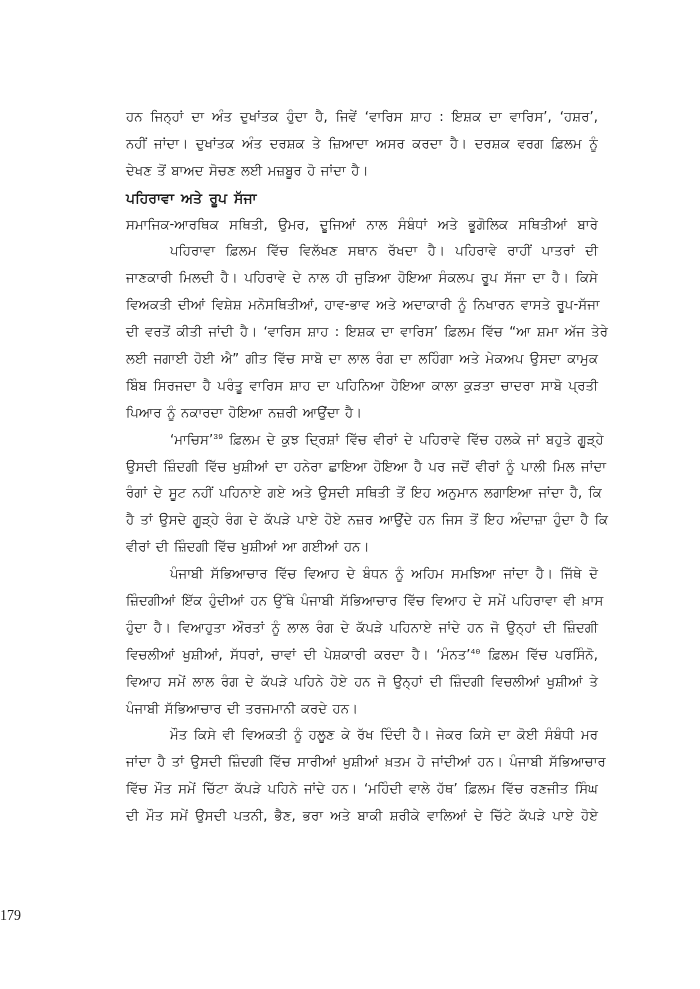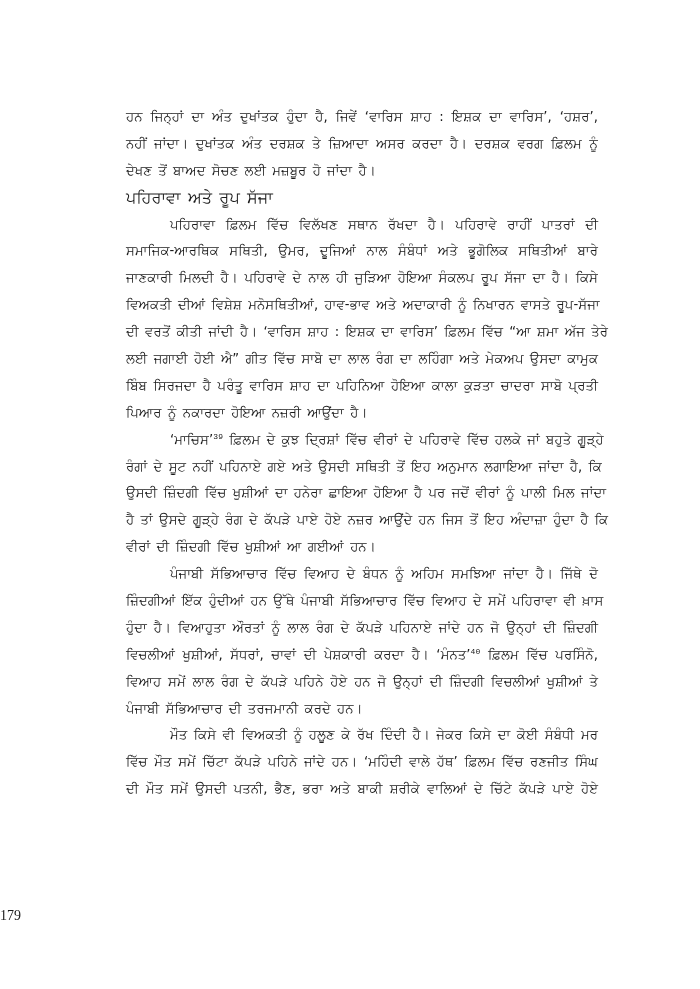--- a/index.html
+++ b/index.html
@@ -34,28 +34,29 @@
       line-height: 26.9px;
       font-size: 13.2px;
       white-space: nowrap;
       text-align: justify;
       text-align-last: justify;
       letter-spacing: 0.1px;
       word-spacing: 2px;
     }
     .line.last {
       text-align-last: left;
+      font-family: Liberation Serif, serif;
     }
     .line.indent {
       padding-left: 44px;
     }
     .line.heading {
-      font-weight: normal;
+      font-weight: bold;
       text-align-last: left;
-      font-size: 16px;
+      font-size: 14px;
     }
     .line > span.inner {
       display: block;
       width: 100%;
     }
     sup.fn {
       font-family: Liberation Mono, monospace;
       font-size: 8px;
       line-height: 0;
       vertical-align: 5px;
@@ -82,25 +83,25 @@
         <span class="inner">ਨਹੀਂ ਜਾਂਦਾ। ਦੁਖਾਂਤਕ ਅੰਤ ਦਰਸ਼ਕ ਤੇ ਜ਼ਿਆਦਾ ਅਸਰ ਕਰਦਾ ਹੈ। ਦਰਸ਼ਕ ਵਰਗ ਫ਼ਿਲਮ ਨੂੰ</span>
       </div>
     <div class="line last">
         <span class="inner">ਦੇਖਣ ਤੋਂ ਬਾਅਦ ਸੋਚਣ ਲਈ ਮਜ਼ਬੂਰ ਹੋ ਜਾਂਦਾ ਹੈ।</span>
       </div>
 
     <div class="line heading">
         <span class="inner">ਪਹਿਰਾਵਾ ਅਤੇ ਰੂਪ ਸੱਜਾ</span>
       </div>
 
+    <div class="line">
+        <span class="inner">ਸਮਾਜਿਕ-ਆਰਥਿਕ ਸਥਿਤੀ, ਉਮਰ, ਦੂਜਿਆਂ ਨਾਲ ਸੰਬੰਧਾਂ ਅਤੇ ਭੂਗੋਲਿਕ ਸਥਿਤੀਆਂ ਬਾਰੇ</span>
+      </div>
     <div class="line indent">
         <span class="inner">ਪਹਿਰਾਵਾ ਫ਼ਿਲਮ ਵਿੱਚ ਵਿਲੱਖਣ ਸਥਾਨ ਰੱਖਦਾ ਹੈ। ਪਹਿਰਾਵੇ ਰਾਹੀਂ ਪਾਤਰਾਂ ਦੀ</span>
-      </div>
-    <div class="line">
-        <span class="inner">ਸਮਾਜਿਕ-ਆਰਥਿਕ ਸਥਿਤੀ, ਉਮਰ, ਦੂਜਿਆਂ ਨਾਲ ਸੰਬੰਧਾਂ ਅਤੇ ਭੂਗੋਲਿਕ ਸਥਿਤੀਆਂ ਬਾਰੇ</span>
       </div>
     <div class="line">
         <span class="inner">ਜਾਣਕਾਰੀ ਮਿਲਦੀ ਹੈ। ਪਹਿਰਾਵੇ ਦੇ ਨਾਲ ਹੀ ਜੁੜਿਆ ਹੋਇਆ ਸੰਕਲਪ ਰੂਪ ਸੱਜਾ ਦਾ ਹੈ। ਕਿਸੇ</span>
       </div>
     <div class="line">
         <span class="inner">ਵਿਅਕਤੀ ਦੀਆਂ ਵਿਸ਼ੇਸ਼ ਮਨੋਸਥਿਤੀਆਂ, ਹਾਵ-ਭਾਵ ਅਤੇ ਅਦਾਕਾਰੀ ਨੂੰ ਨਿਖਾਰਨ ਵਾਸਤੇ ਰੂਪ-ਸੱਜਾ</span>
       </div>
     <div class="line">
         <span class="inner">ਦੀ ਵਰਤੋਂ ਕੀਤੀ ਜਾਂਦੀ ਹੈ। ‘ਵਾਰਿਸ ਸ਼ਾਹ : ਇਸ਼ਕ ਦਾ ਵਾਰਿਸ’ ਫ਼ਿਲਮ ਵਿੱਚ “ਆ ਸ਼ਮਾ ਅੱਜ ਤੇਰੇ</span>
       </div>
@@ -111,24 +112,24 @@
         <span class="inner">ਬਿੰਬ ਸਿਰਜਦਾ ਹੈ ਪਰੰਤੂ ਵਾਰਿਸ ਸ਼ਾਹ ਦਾ ਪਹਿਨਿਆ ਹੋਇਆ ਕਾਲਾ ਕੁੜਤਾ ਚਾਦਰਾ ਸਾਬੋ ਪ੍ਰਤੀ</span>
       </div>
     <div class="line last">
         <span class="inner">ਪਿਆਰ ਨੂੰ ਨਕਾਰਦਾ ਹੋਇਆ ਨਜ਼ਰੀ ਆਉਂਦਾ ਹੈ।</span>
       </div>
 
     <div class="line indent">
         <span class="inner"><span>‘ਮਾਚਿਸ’</span><sup class="fn">39</sup><span> ਫ਼ਿਲਮ ਦੇ ਕੁਝ ਦ੍ਰਿਸ਼ਾਂ ਵਿੱਚ ਵੀਰਾਂ ਦੇ ਪਹਿਰਾਵੇ ਵਿੱਚ ਹਲਕੇ ਜਾਂ ਬਹੁਤੇ ਗੂੜ੍ਹੇ</span></span>
       </div>
     <div class="line">
-        <span class="inner">ਰੰਗਾਂ ਦੇ ਸੂਟ ਨਹੀਂ ਪਹਿਨਾਏ ਗਏ ਅਤੇ ਉਸਦੀ ਸਥਿਤੀ ਤੋਂ ਇਹ ਅਨੁਮਾਨ ਲਗਾਇਆ ਜਾਂਦਾ ਹੈ, ਕਿ</span>
+        <span class="inner">ਉਸਦੀ ਜ਼ਿੰਦਗੀ ਵਿੱਚ ਖੁਸ਼ੀਆਂ ਦਾ ਹਨੇਰਾ ਛਾਇਆ ਹੋਇਆ ਹੈ ਪਰ ਜਦੋਂ ਵੀਰਾਂ ਨੂੰ ਪਾਲੀ ਮਿਲ ਜਾਂਦਾ</span>
       </div>
     <div class="line">
-        <span class="inner">ਉਸਦੀ ਜ਼ਿੰਦਗੀ ਵਿੱਚ ਖੁਸ਼ੀਆਂ ਦਾ ਹਨੇਰਾ ਛਾਇਆ ਹੋਇਆ ਹੈ ਪਰ ਜਦੋਂ ਵੀਰਾਂ ਨੂੰ ਪਾਲੀ ਮਿਲ ਜਾਂਦਾ</span>
+        <span class="inner">ਰੰਗਾਂ ਦੇ ਸੂਟ ਨਹੀਂ ਪਹਿਨਾਏ ਗਏ ਅਤੇ ਉਸਦੀ ਸਥਿਤੀ ਤੋਂ ਇਹ ਅਨੁਮਾਨ ਲਗਾਇਆ ਜਾਂਦਾ ਹੈ, ਕਿ</span>
       </div>
     <div class="line">
         <span class="inner">ਹੈ ਤਾਂ ਉਸਦੇ ਗੂੜ੍ਹੇ ਰੰਗ ਦੇ ਕੱਪੜੇ ਪਾਏ ਹੋਏ ਨਜ਼ਰ ਆਉਂਦੇ ਹਨ ਜਿਸ ਤੋਂ ਇਹ ਅੰਦਾਜ਼ਾ ਹੁੰਦਾ ਹੈ ਕਿ</span>
       </div>
     <div class="line last">
         <span class="inner">ਵੀਰਾਂ ਦੀ ਜ਼ਿੰਦਗੀ ਵਿੱਚ ਖੁਸ਼ੀਆਂ ਆ ਗਈਆਂ ਹਨ।</span>
       </div>
 
     <div class="line indent">
         <span class="inner">ਪੰਜਾਬੀ ਸੱਭਿਆਚਾਰ ਵਿੱਚ ਵਿਆਹ ਦੇ ਬੰਧਨ ਨੂੰ ਅਹਿਮ ਸਮਝਿਆ ਜਾਂਦਾ ਹੈ। ਜਿੱਥੇ ਦੋ</span>
@@ -146,20 +147,23 @@
         <span class="inner">ਵਿਆਹ ਸਮੇਂ ਲਾਲ ਰੰਗ ਦੇ ਕੱਪੜੇ ਪਹਿਨੇ ਹੋਏ ਹਨ ਜੋ ਉਨ੍ਹਾਂ ਦੀ ਜ਼ਿੰਦਗੀ ਵਿਚਲੀਆਂ ਖੁਸ਼ੀਆਂ ਤੇ</span>
       </div>
     <div class="line last">
         <span class="inner">ਪੰਜਾਬੀ ਸੱਭਿਆਚਾਰ ਦੀ ਤਰਜਮਾਨੀ ਕਰਦੇ ਹਨ।</span>
       </div>
 
     <div class="line indent">
         <span class="inner">ਮੌਤ ਕਿਸੇ ਵੀ ਵਿਅਕਤੀ ਨੂੰ ਹਲੂਣ ਕੇ ਰੱਖ ਦਿੰਦੀ ਹੈ। ਜੇਕਰ ਕਿਸੇ ਦਾ ਕੋਈ ਸੰਬੰਧੀ ਮਰ</span>
       </div>
     <div class="line">
+        <span class="inner">ਜਾਂਦਾ ਹੈ ਤਾਂ ਉਸਦੀ ਜ਼ਿੰਦਗੀ ਵਿੱਚ ਸਾਰੀਆਂ ਖੁਸ਼ੀਆਂ ਖ਼ਤਮ ਹੋ ਜਾਂਦੀਆਂ ਹਨ। ਪੰਜਾਬੀ ਸੱਭਿਆਚਾਰ</span>
+      </div>
+    <div class="line">
         <span class="inner">ਵਿੱਚ ਮੌਤ ਸਮੇਂ ਚਿੱਟਾ ਕੱਪੜੇ ਪਹਿਨੇ ਜਾਂਦੇ ਹਨ। ‘ਮਹਿੰਦੀ ਵਾਲੇ ਹੱਥ’ ਫ਼ਿਲਮ ਵਿੱਚ ਰਣਜੀਤ ਸਿੰਘ</span>
       </div>
     <div class="line">
         <span class="inner">ਦੀ ਮੌਤ ਸਮੇਂ ਉਸਦੀ ਪਤਨੀ, ਭੈਣ, ਭਰਾ ਅਤੇ ਬਾਕੀ ਸ਼ਰੀਕੇ ਵਾਲਿਆਂ ਦੇ ਚਿੱਟੇ ਕੱਪੜੇ ਪਾਏ ਹੋਏ</span>
       </div>
   </div>
 
   <div class="page-number">179</div>
 </div>
 

